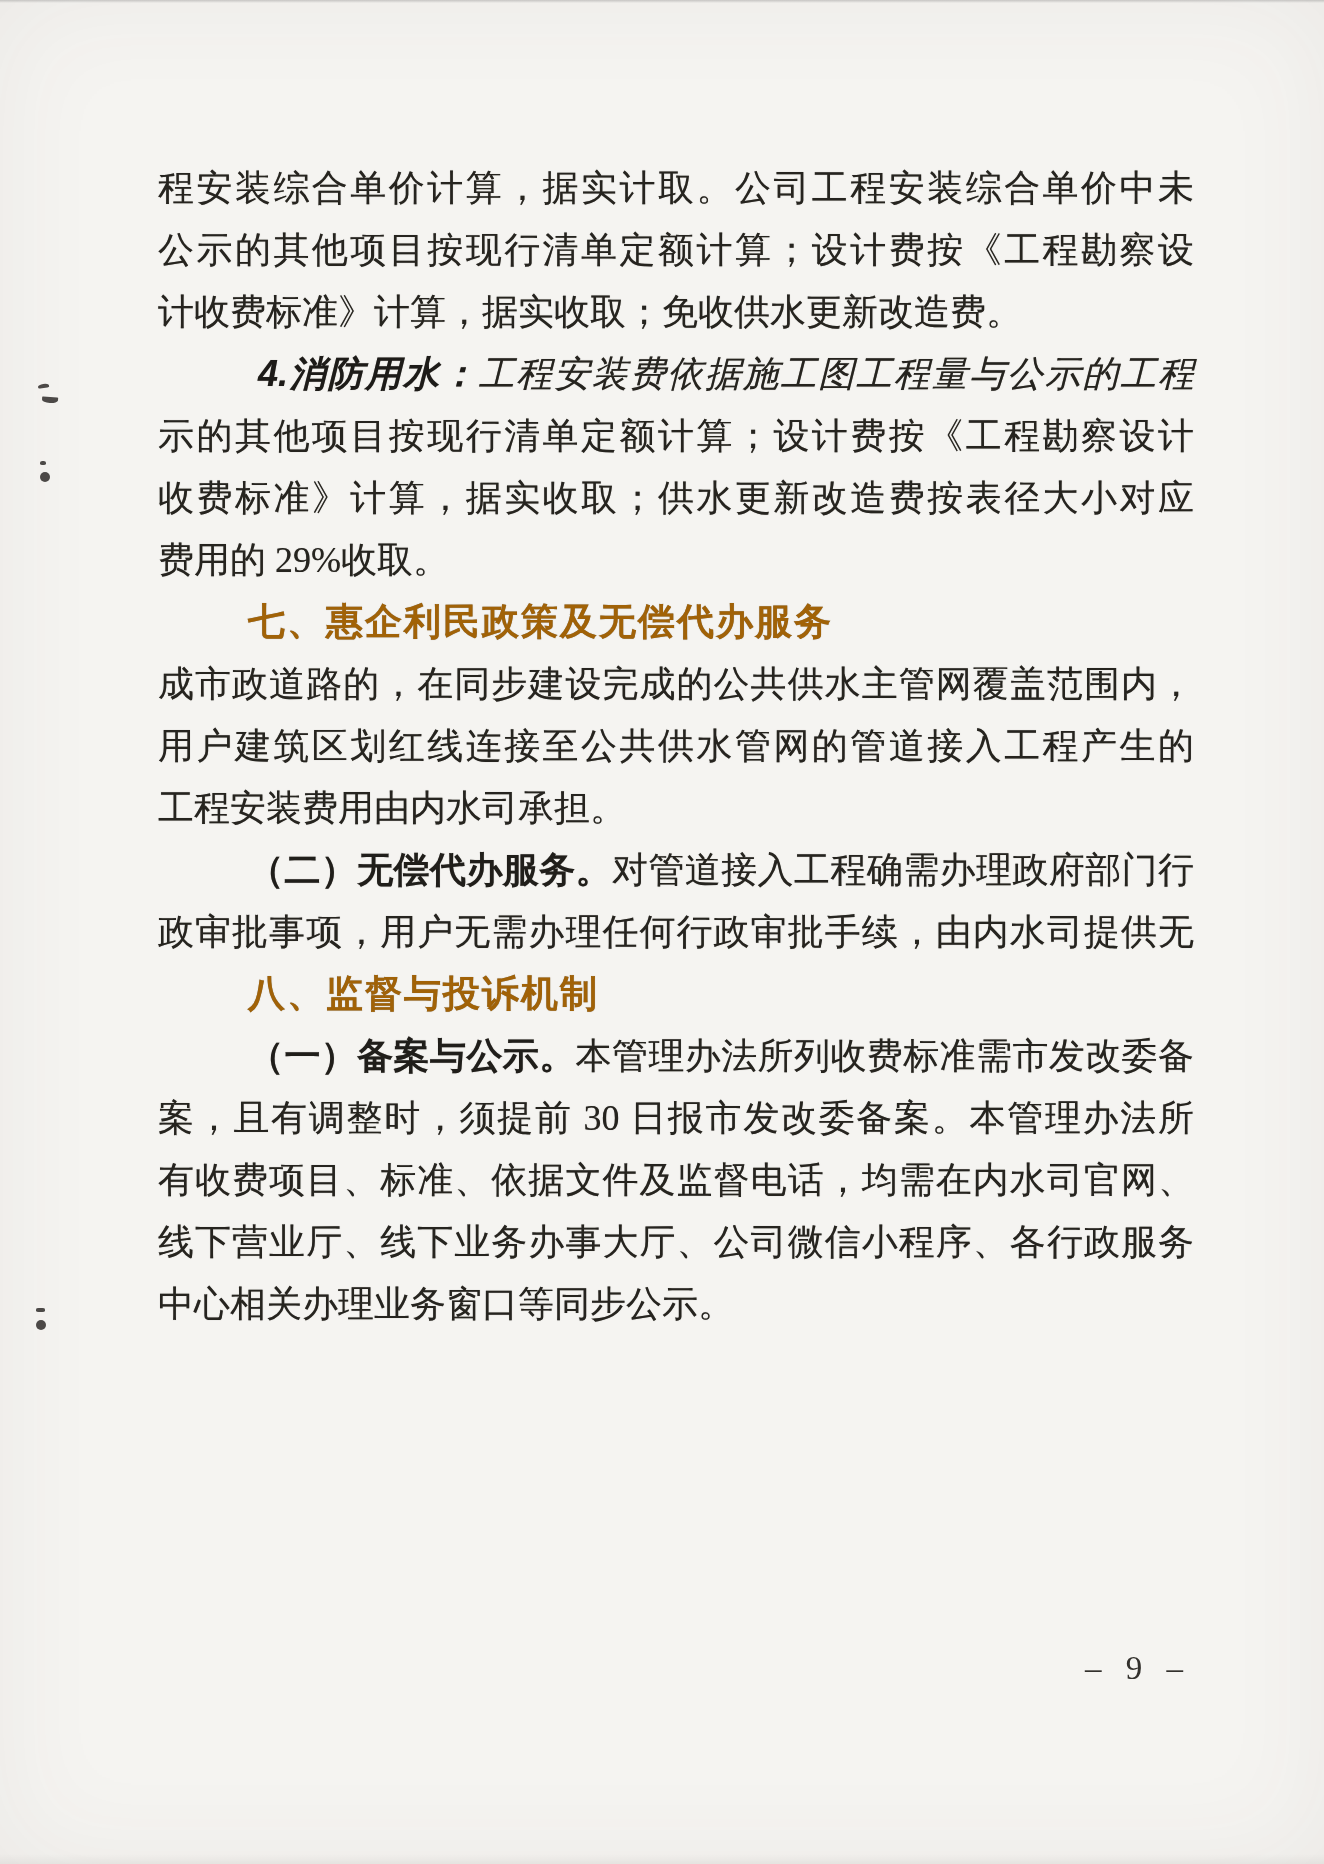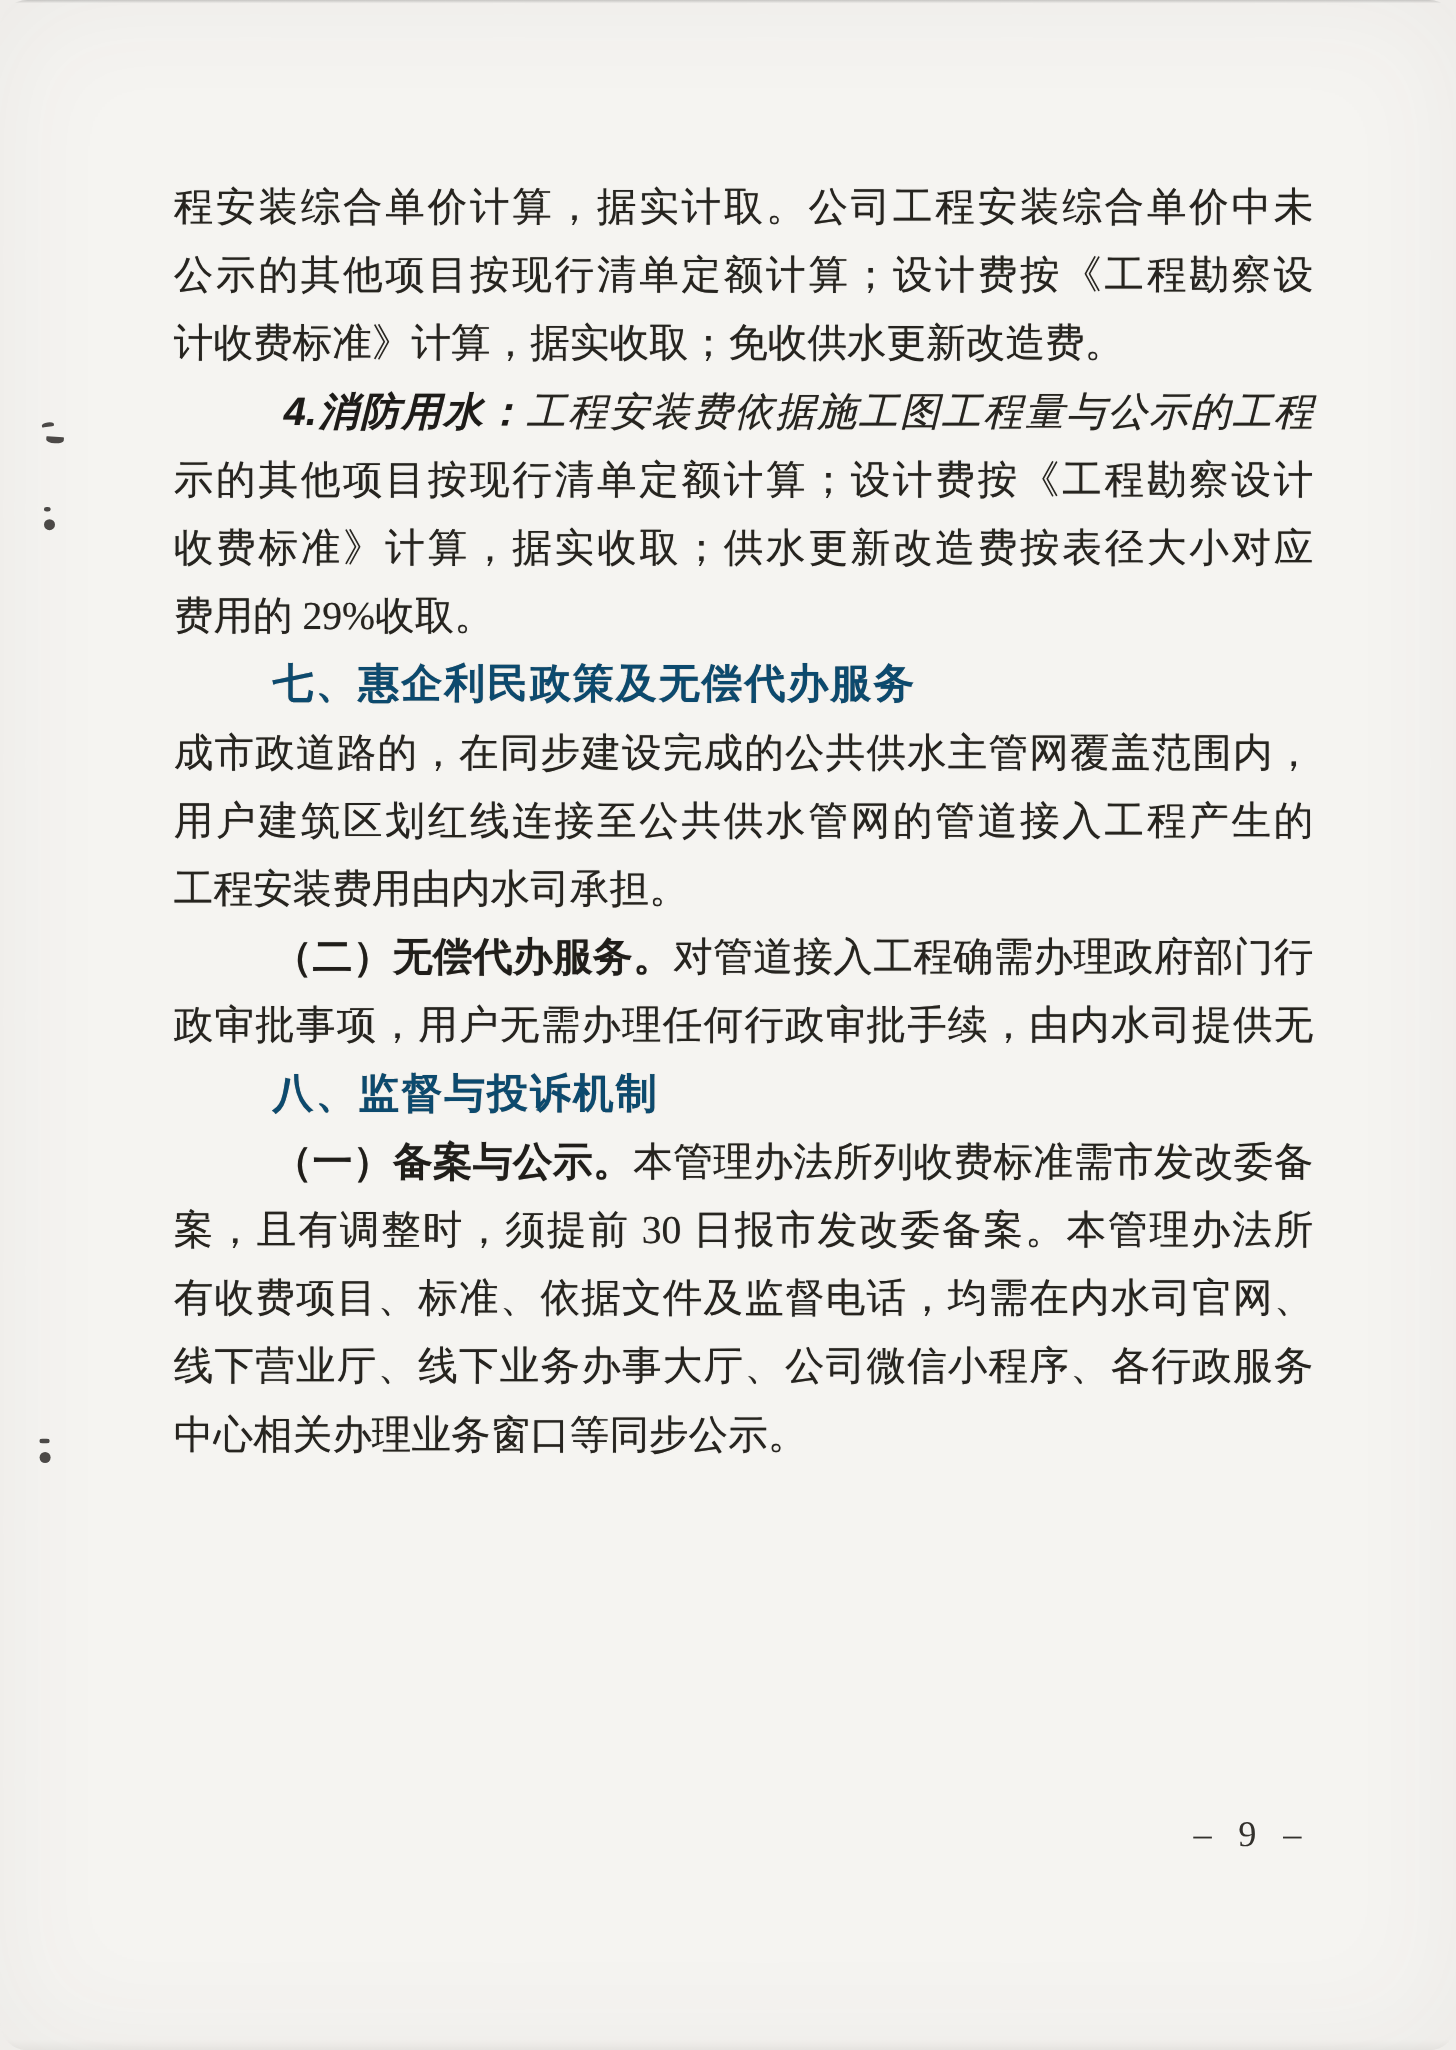--- a/index.html
+++ b/index.html
@@ -12,21 +12,20 @@
     background: #efedea;
     font-family: "Liberation Serif", "DejaVu Serif", serif;
   }
   .page {
     position: relative;
     width: 1324px;
     height: 1864px;
     background: #f5f4f1;
     overflow: hidden;
     box-shadow: inset 0 0 110px rgba(80, 74, 66, 0.06);
-    border-radius: 25px;
   }
   
   .page::before {
     content: "";
     position: absolute;
     left: 0; top: 0;
     width: 100%; height: 3px;
     background: linear-gradient(to bottom, rgba(90,90,90,0.28), rgba(0,0,0,0));
   }
   
@@ -59,21 +58,21 @@
     text-align: right;
     text-align-last: left;
   }
   .ind  { text-indent: 90px; }
   .ind2 { text-indent: 100px; font-style: italic; }
   .heading {
     font-family: "Liberation Sans", "DejaVu Sans", sans-serif;
     font-weight: 700;
     font-size: 37px;
     letter-spacing: 2px;
-    color: #0c4a6e;
+    color: #a16207;
     text-align: center;
     text-align-last: left;
   }
   .lead-hei {
     font-family: "Liberation Sans", "DejaVu Sans", sans-serif;
     font-weight: 700;
     color: #1d1b18;
   }
   .lead-kai {
     font-weight: 600;

